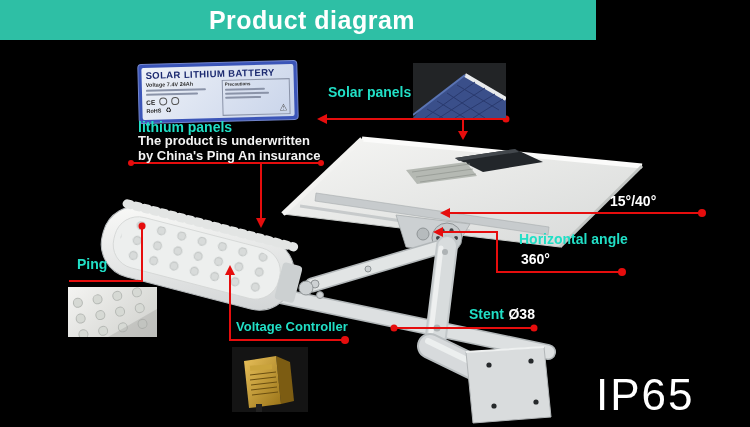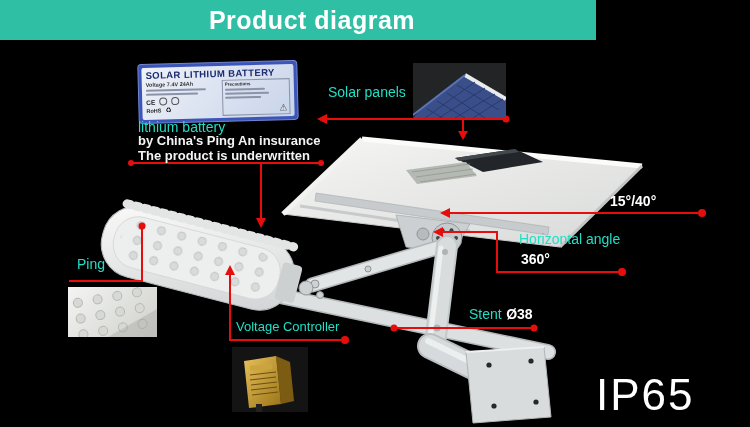--- a/index.html
+++ b/index.html
@@ -8,21 +8,21 @@
 
   
   .banner{position:absolute;left:0;top:0;width:596px;height:40px;background:#2EBFA5;
           display:flex;align-items:center;justify-content:center;}
   .banner span{color:#fff;font-size:25px;font-weight:bold;letter-spacing:.5px;transform:translateX(14px);}
 
   
   .scene{position:absolute;left:0;top:0;}
 
   
-  .lbl{position:absolute;color:#21DFC6;font-size:14px;font-weight:normal;white-space:nowrap;}
+  .lbl{position:absolute;color:#21DFC6;font-size:14px;font-weight:bold;white-space:nowrap;}
   .val{position:absolute;color:#fff;font-size:14px;font-weight:bold;white-space:nowrap;}
   .note{position:absolute;color:#f3f3f3;font-size:13px;font-weight:bold;line-height:15px;white-space:nowrap;}
   .ip{position:absolute;left:596px;top:370px;color:#fff;font-size:44px;font-weight:normal;letter-spacing:2px;}
 
   
   .battery-card{position:absolute;left:138px;top:62px;width:160px;height:60px;background:#3B55B8;
                 border:1px solid #7487cf;border-radius:4px;padding:3px;box-sizing:border-box;
                 transform:rotate(-1.5deg);}
   .battery-inner{background:linear-gradient(135deg,#eef2f8,#c9d4ea);width:100%;height:100%;
                  border-radius:2px;padding:2px 4px;box-sizing:border-box;display:flex;flex-direction:column;}
@@ -269,24 +269,24 @@
           <line x1="18" y1="33" x2="44" y2="30"></line>
         <line x1="19" y1="38" x2="45" y2="35"></line>
           <line x1="19" y1="43" x2="45" y2="40"></line>
         <line x1="20" y1="48" x2="46" y2="45"></line>
       </g>
       <rect x="24" y="57" width="6" height="8" fill="#222"></rect>
     </svg>
   </div>
 
   <div class="lbl" style="left:328px;top:84px">Solar panels</div>
-  <div class="lbl" style="left:138px;top:119px">lithium battery</div>
+  <div class="lbl" style="left:138px;top:119px">lithium panels</div>
   <div class="note" style="left:138px;top:133px">
+    <div>The product is underwritten</div>
     <div>by China's Ping An insurance</div>
-    <div>The product is underwritten</div>
   </div>
   <div class="val" style="left:610px;top:193px">15°/40°</div>
   <div class="lbl" style="left:519px;top:231px">Horizontal angle</div>
   <div class="val" style="left:521px;top:251px">360°</div>
   <div class="lbl" style="left:77px;top:256px">Ping</div>
   <div class="lbl" style="left:236px;top:319px;font-size:13px">Voltage Controller</div>
   <div style="position:absolute;left:469px;top:305px;white-space:nowrap">
     <span class="lbl" style="position:static">Stent</span>
     <span class="val" style="position:static">Ø38</span>
   </div>

